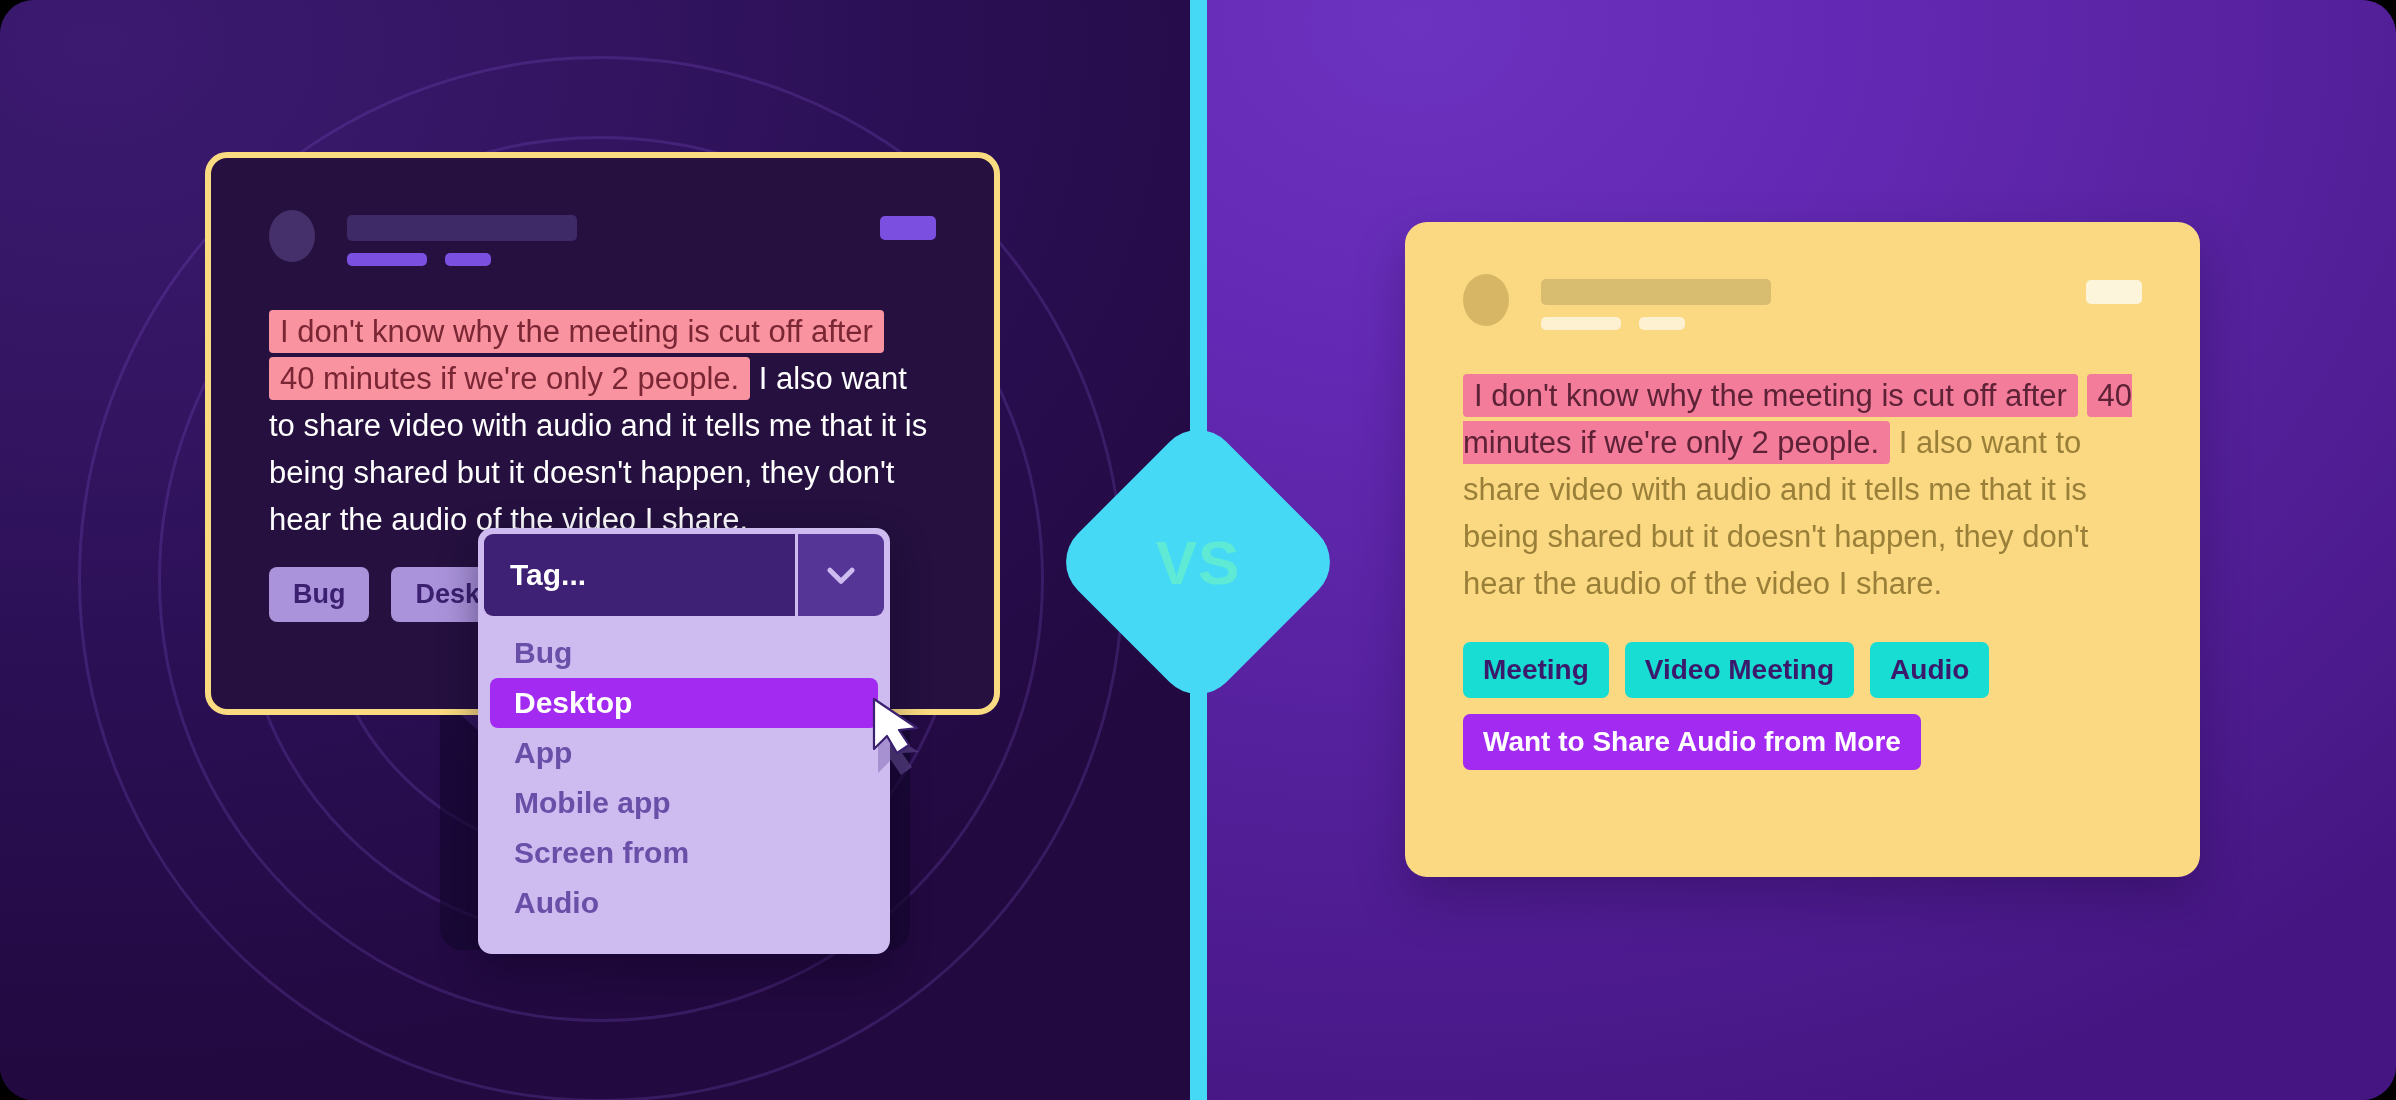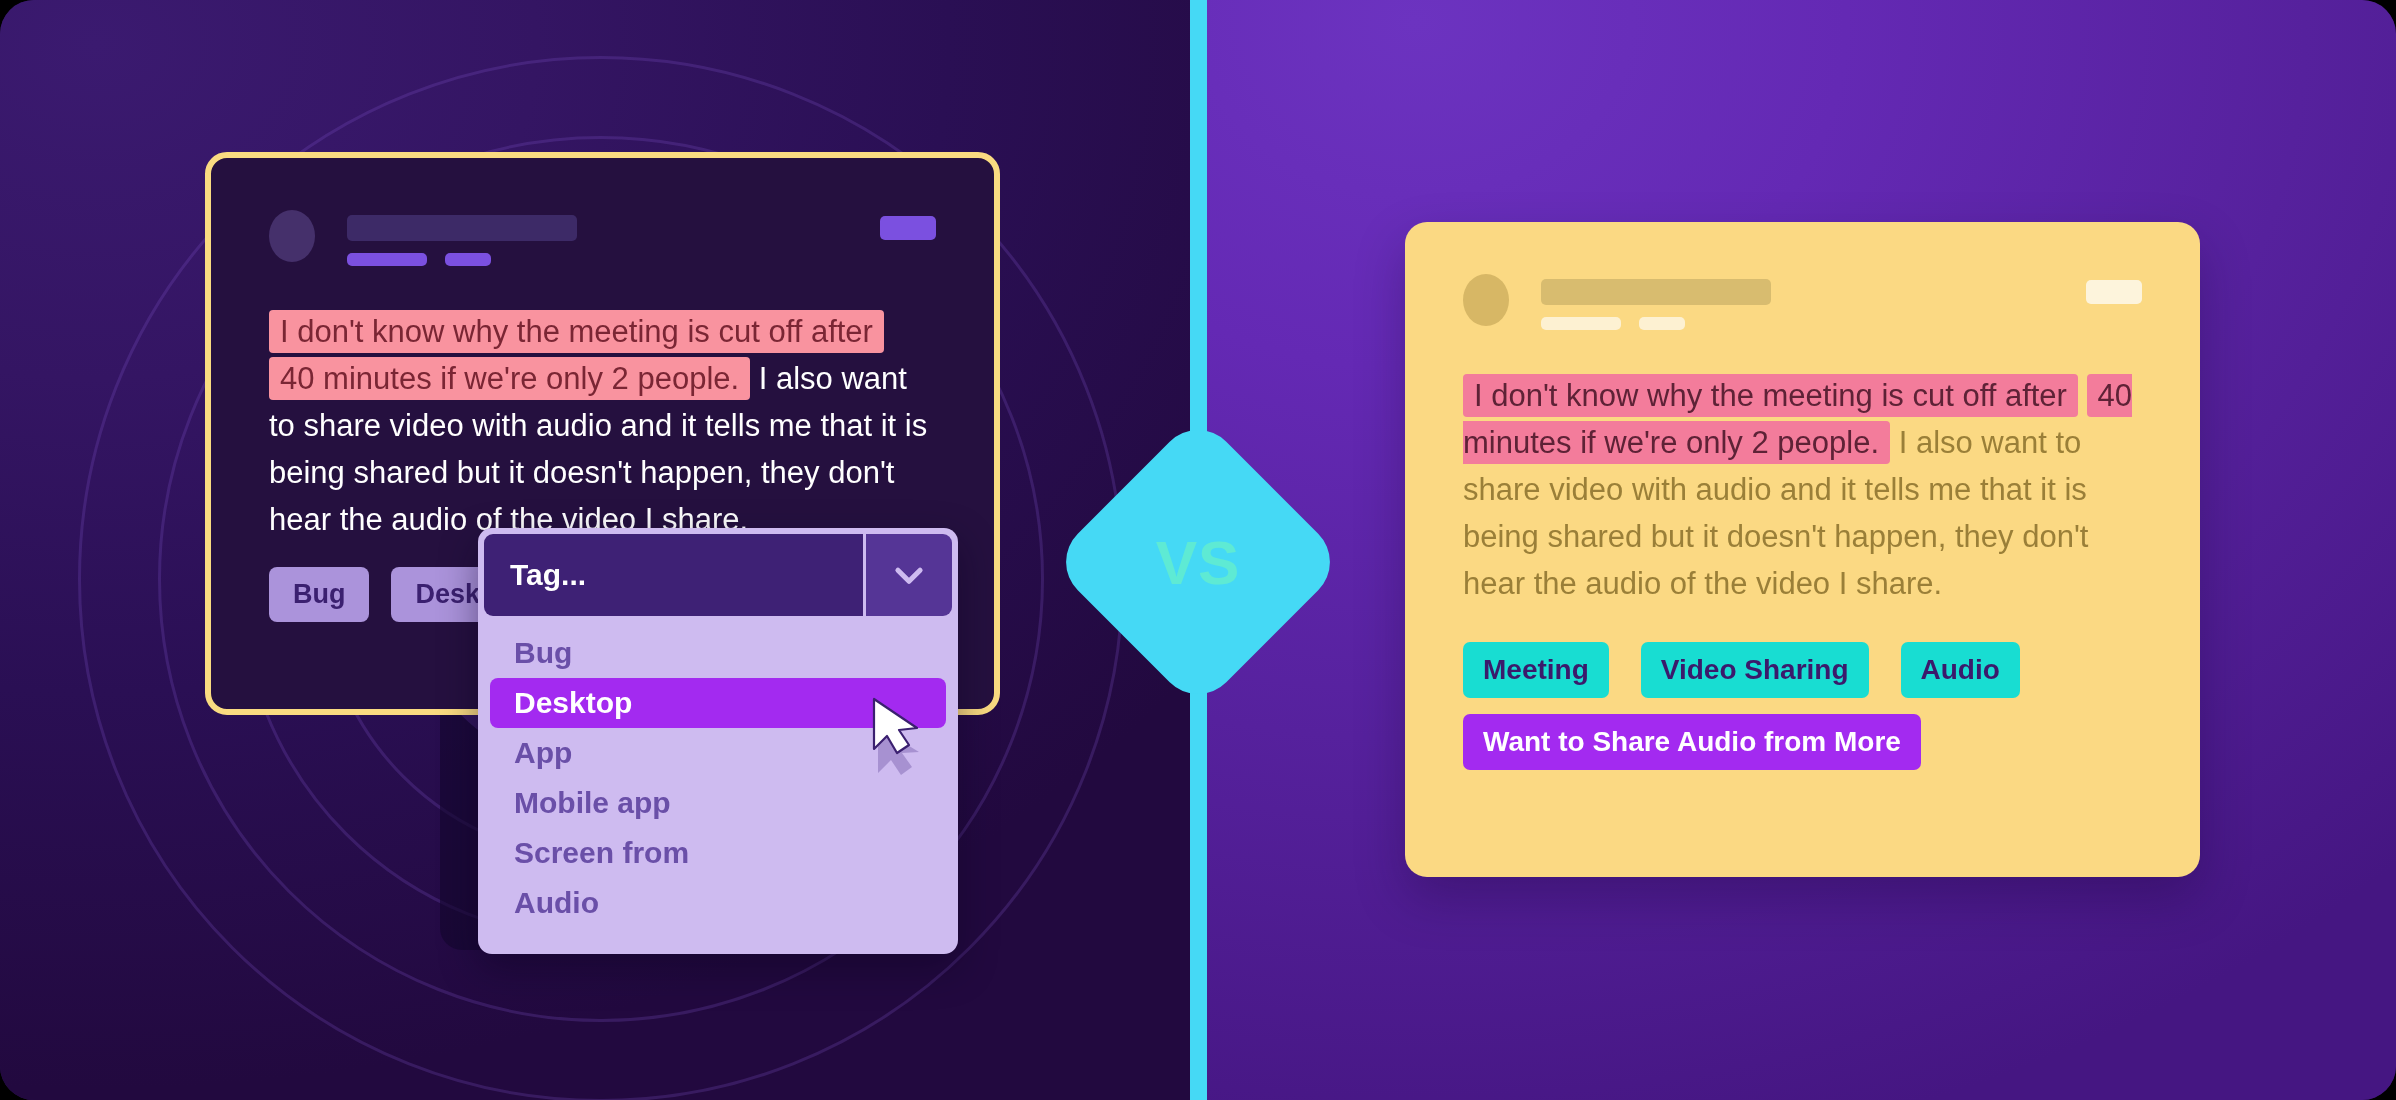--- a/index.html
+++ b/index.html
@@ -179,21 +179,21 @@
     font-size: 27px;
     font-weight: bold;
     border-radius: 8px;
     padding: 12px 24px;
   }
 
   
   .dropdown {
     position: absolute;
     left: 478px; top: 528px;
-    width: 480px;
+    width: 412px;
     border-radius: 14px;
     background: #CEBBF0;
     padding: 6px;
     box-sizing: border-box;
     box-shadow: 0 14px 38px rgba(12, 3, 32, 0.45);
   }
   .dd-control {
     display: flex;
     height: 82px;
     border-radius: 9px;
@@ -235,21 +235,21 @@
 
   .cursor {
     position: absolute;
     left: 872px; top: 697px;
     width: 60px; height: 78px;
     pointer-events: none;
   }
 
   
   .tags { margin-top: 34px; }
-  .tag-row { display: flex; gap: 32px; margin-bottom: 16px; }
+  .tag-row { display: flex; gap: 16px; margin-bottom: 16px; }
   .tag {
     border-radius: 7px;
     font-size: 28px;
     font-weight: bold;
     padding: 12px 20px;
     display: inline-block;
   }
   .tag.cyan   { background: #18DDD2; color: #3B1A6B; }
   .tag.violet { background: #A32AF0; color: #ffffff; }
 </style>
@@ -339,21 +339,21 @@
     </div>
 
     <div class="msg light">
       <span class="hl light">I don't know why the meeting is cut off after</span>
       <span class="hl light">40 minutes if we're only 2 people.</span><span> I also want to share video with audio and it tells me that it is being shared but it doesn't happen, they don't hear the audio of the video I share.</span>
     </div>
 
     <div class="tags">
       <div class="tag-row">
         <span class="tag cyan">Meeting</span>
-        <span class="tag cyan">Video Sharing</span>
+        <span class="tag cyan">Video Meeting</span>
         <span class="tag cyan">Audio</span>
       </div>
       <div class="tag-row">
         <span class="tag violet">Want to Share Audio from More</span>
       </div>
     </div>
   </div>
 
 </div>
 

